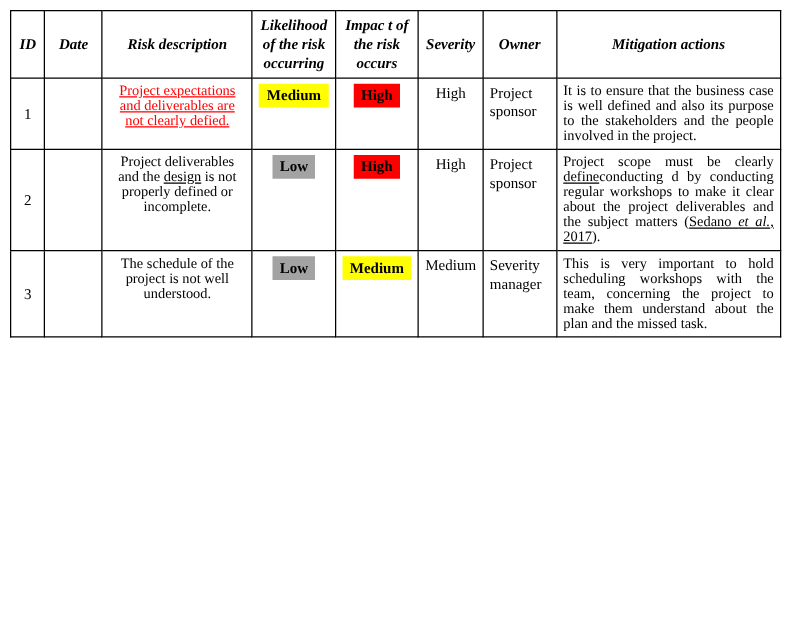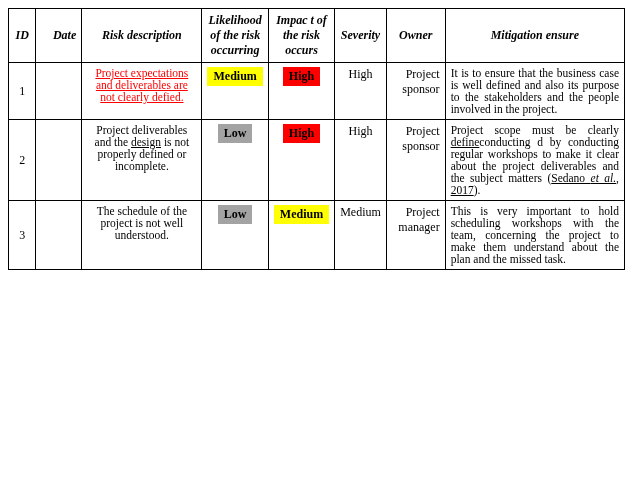--- a/index.html
+++ b/index.html
@@ -24,31 +24,31 @@
       text-align: center;
     }
     th {
       font-style: italic;
       font-weight: bold;
       text-align: center;
       vertical-align: middle;
       font-size: 12px;
     }
     .col-id { width: 28px; text-align: center; }
-    .col-date { width: 48px; text-align: right; }
+    .col-date { width: 48px; text-align: center; }
     .col-risk { width: 130px; }
     .col-likelihood { width: 55px; text-align: center; }
     .col-impact { width: 52px; text-align: center; }
     .col-severity { width: 48px; text-align: center; font-family: Liberation Serif, serif; }
     .col-owner { width: 60px; text-align: center; }
     .col-mitigation { width: 196px; }
 
     .cell-id { text-align: center; vertical-align: middle; }
     .cell-date { text-align: center; vertical-align: middle; }
-    .cell-owner { text-align: right; }
+    .cell-owner { text-align: left; }
     .cell-severity { text-align: center; }
 
     .badge {
       display: inline-block;
       padding: 2px 6px;
       font-weight: bold;
       font-size: 12px;
       color: #000;
     }
     .badge-yellow { background: #ffff00; }
@@ -68,21 +68,21 @@
       <th class="col-date">Date</th>
       <th class="col-risk">Risk description</th>
       <th class="col-likelihood">
         <span style="font-style:italic;font-weight:bold;">Likelihood of the risk occurring</span>
       </th>
       <th class="col-impact">
         <span style="font-style:italic;font-weight:bold;">Impac t of the risk occurs</span>
       </th>
       <th class="col-severity">Severity</th>
       <th class="col-owner">Owner</th>
-      <th class="col-mitigation">Mitigation ensure</th>
+      <th class="col-mitigation">Mitigation actions</th>
     </tr>
   </thead>
   <tbody id="table-body">
   <tr>
         <td class="cell-id col-id" style="text-align: center; vertical-align: middle;">1</td>
         <td class="cell-date col-date"></td>
         <td class="col-risk risk-cell"><span style="color:#ff0000;text-decoration:underline;">Project expectations and deliverables are not clearly defied.</span></td>
         <td class="col-likelihood" style="text-align: center; vertical-align: top;"><span class="badge badge-yellow">Medium</span></td>
         <td class="col-impact" style="text-align: center; vertical-align: top;"><span class="badge badge-red">High</span></td>
         <td class="col-severity cell-severity" style="text-align: center;">High</td>
@@ -99,17 +99,17 @@
         <td class="col-owner cell-owner">Project sponsor</td>
         <td class="col-mitigation mitigation-text">Project scope must be clearly <span style="text-decoration:underline;">define</span>conducting d by conducting regular workshops to make it clear about the project deliverables and the subject matters (<span style="text-decoration:underline;">Sedano <em>et al.</em>, 2017</span>).</td>
       </tr>
       <tr>
         <td class="cell-id col-id" style="text-align: center; vertical-align: middle;">3</td>
         <td class="cell-date col-date"></td>
         <td class="col-risk risk-cell"><span>The schedule of the project is not well understood.</span></td>
         <td class="col-likelihood" style="text-align: center; vertical-align: top;"><span class="badge badge-green">Low</span></td>
         <td class="col-impact" style="text-align: center; vertical-align: top;"><span class="badge badge-yellow">Medium</span></td>
         <td class="col-severity cell-severity" style="text-align: center;">Medium</td>
-        <td class="col-owner cell-owner">Project manager</td>
+        <td class="col-owner cell-owner">Severity manager</td>
         <td class="col-mitigation mitigation-text">This is very important to hold scheduling workshops with the team, concerning the project to make them understand about the plan and the missed task.</td>
       </tr>
     </tbody>
 </table>
 
 </body></html>

